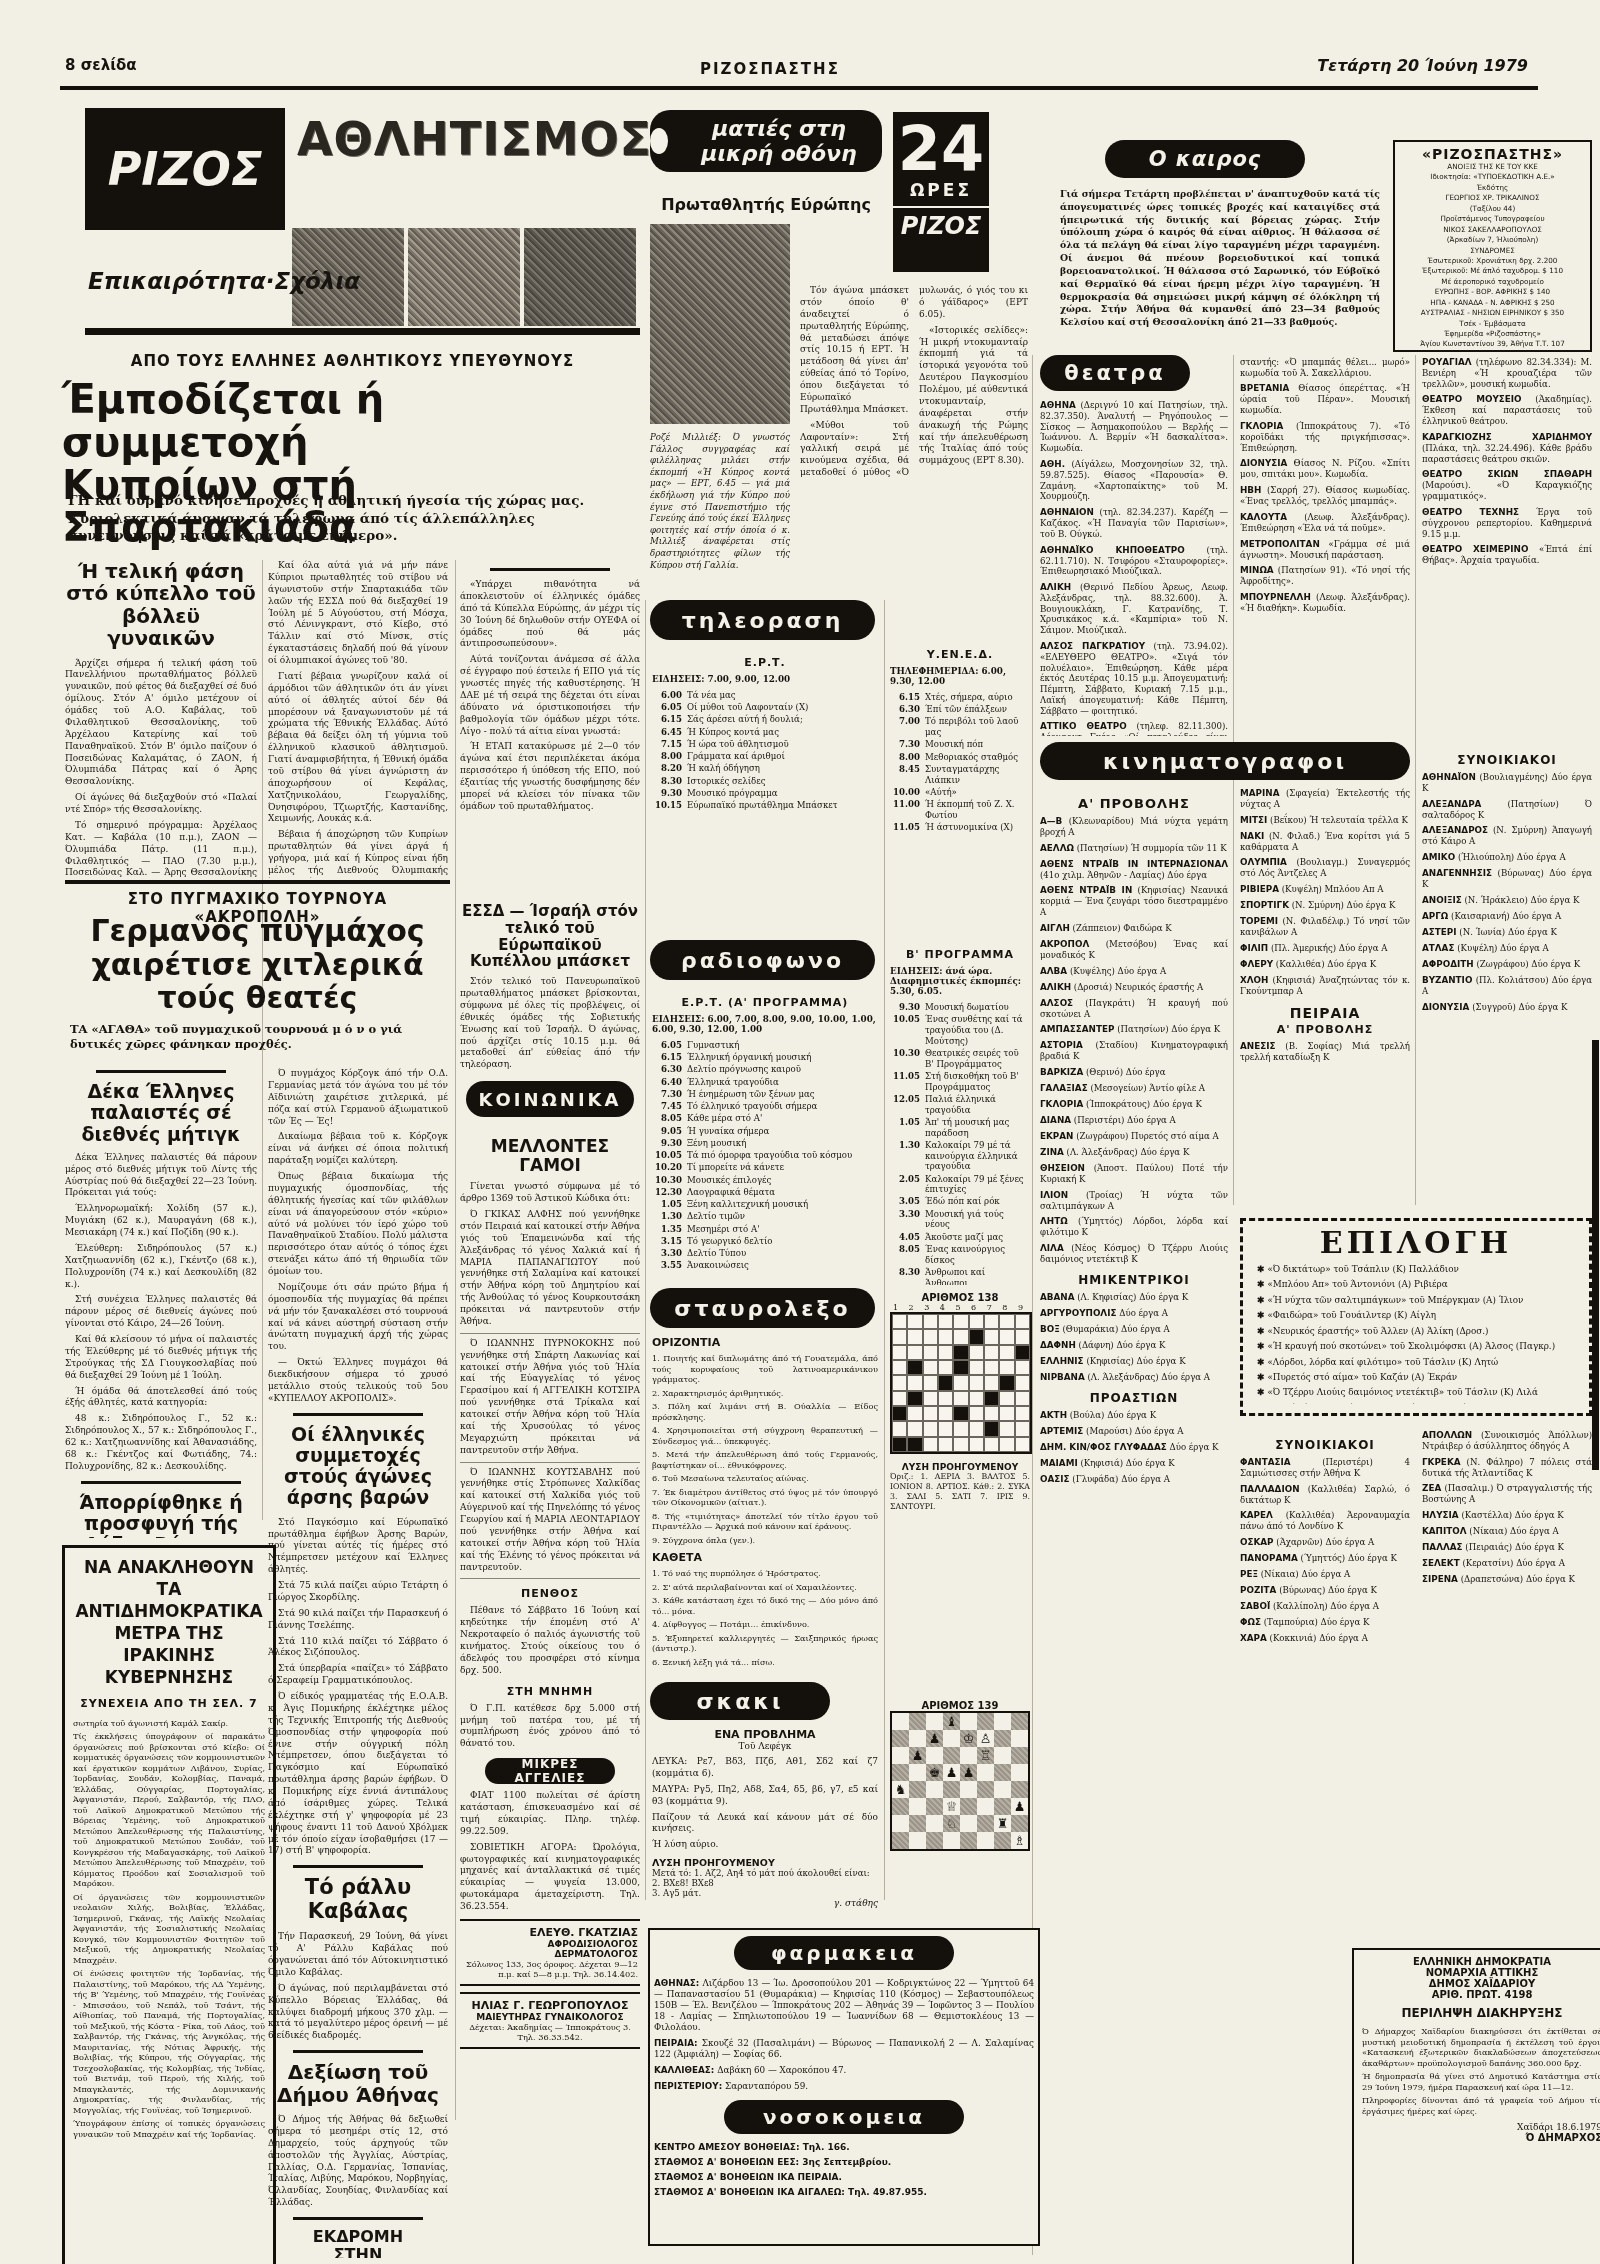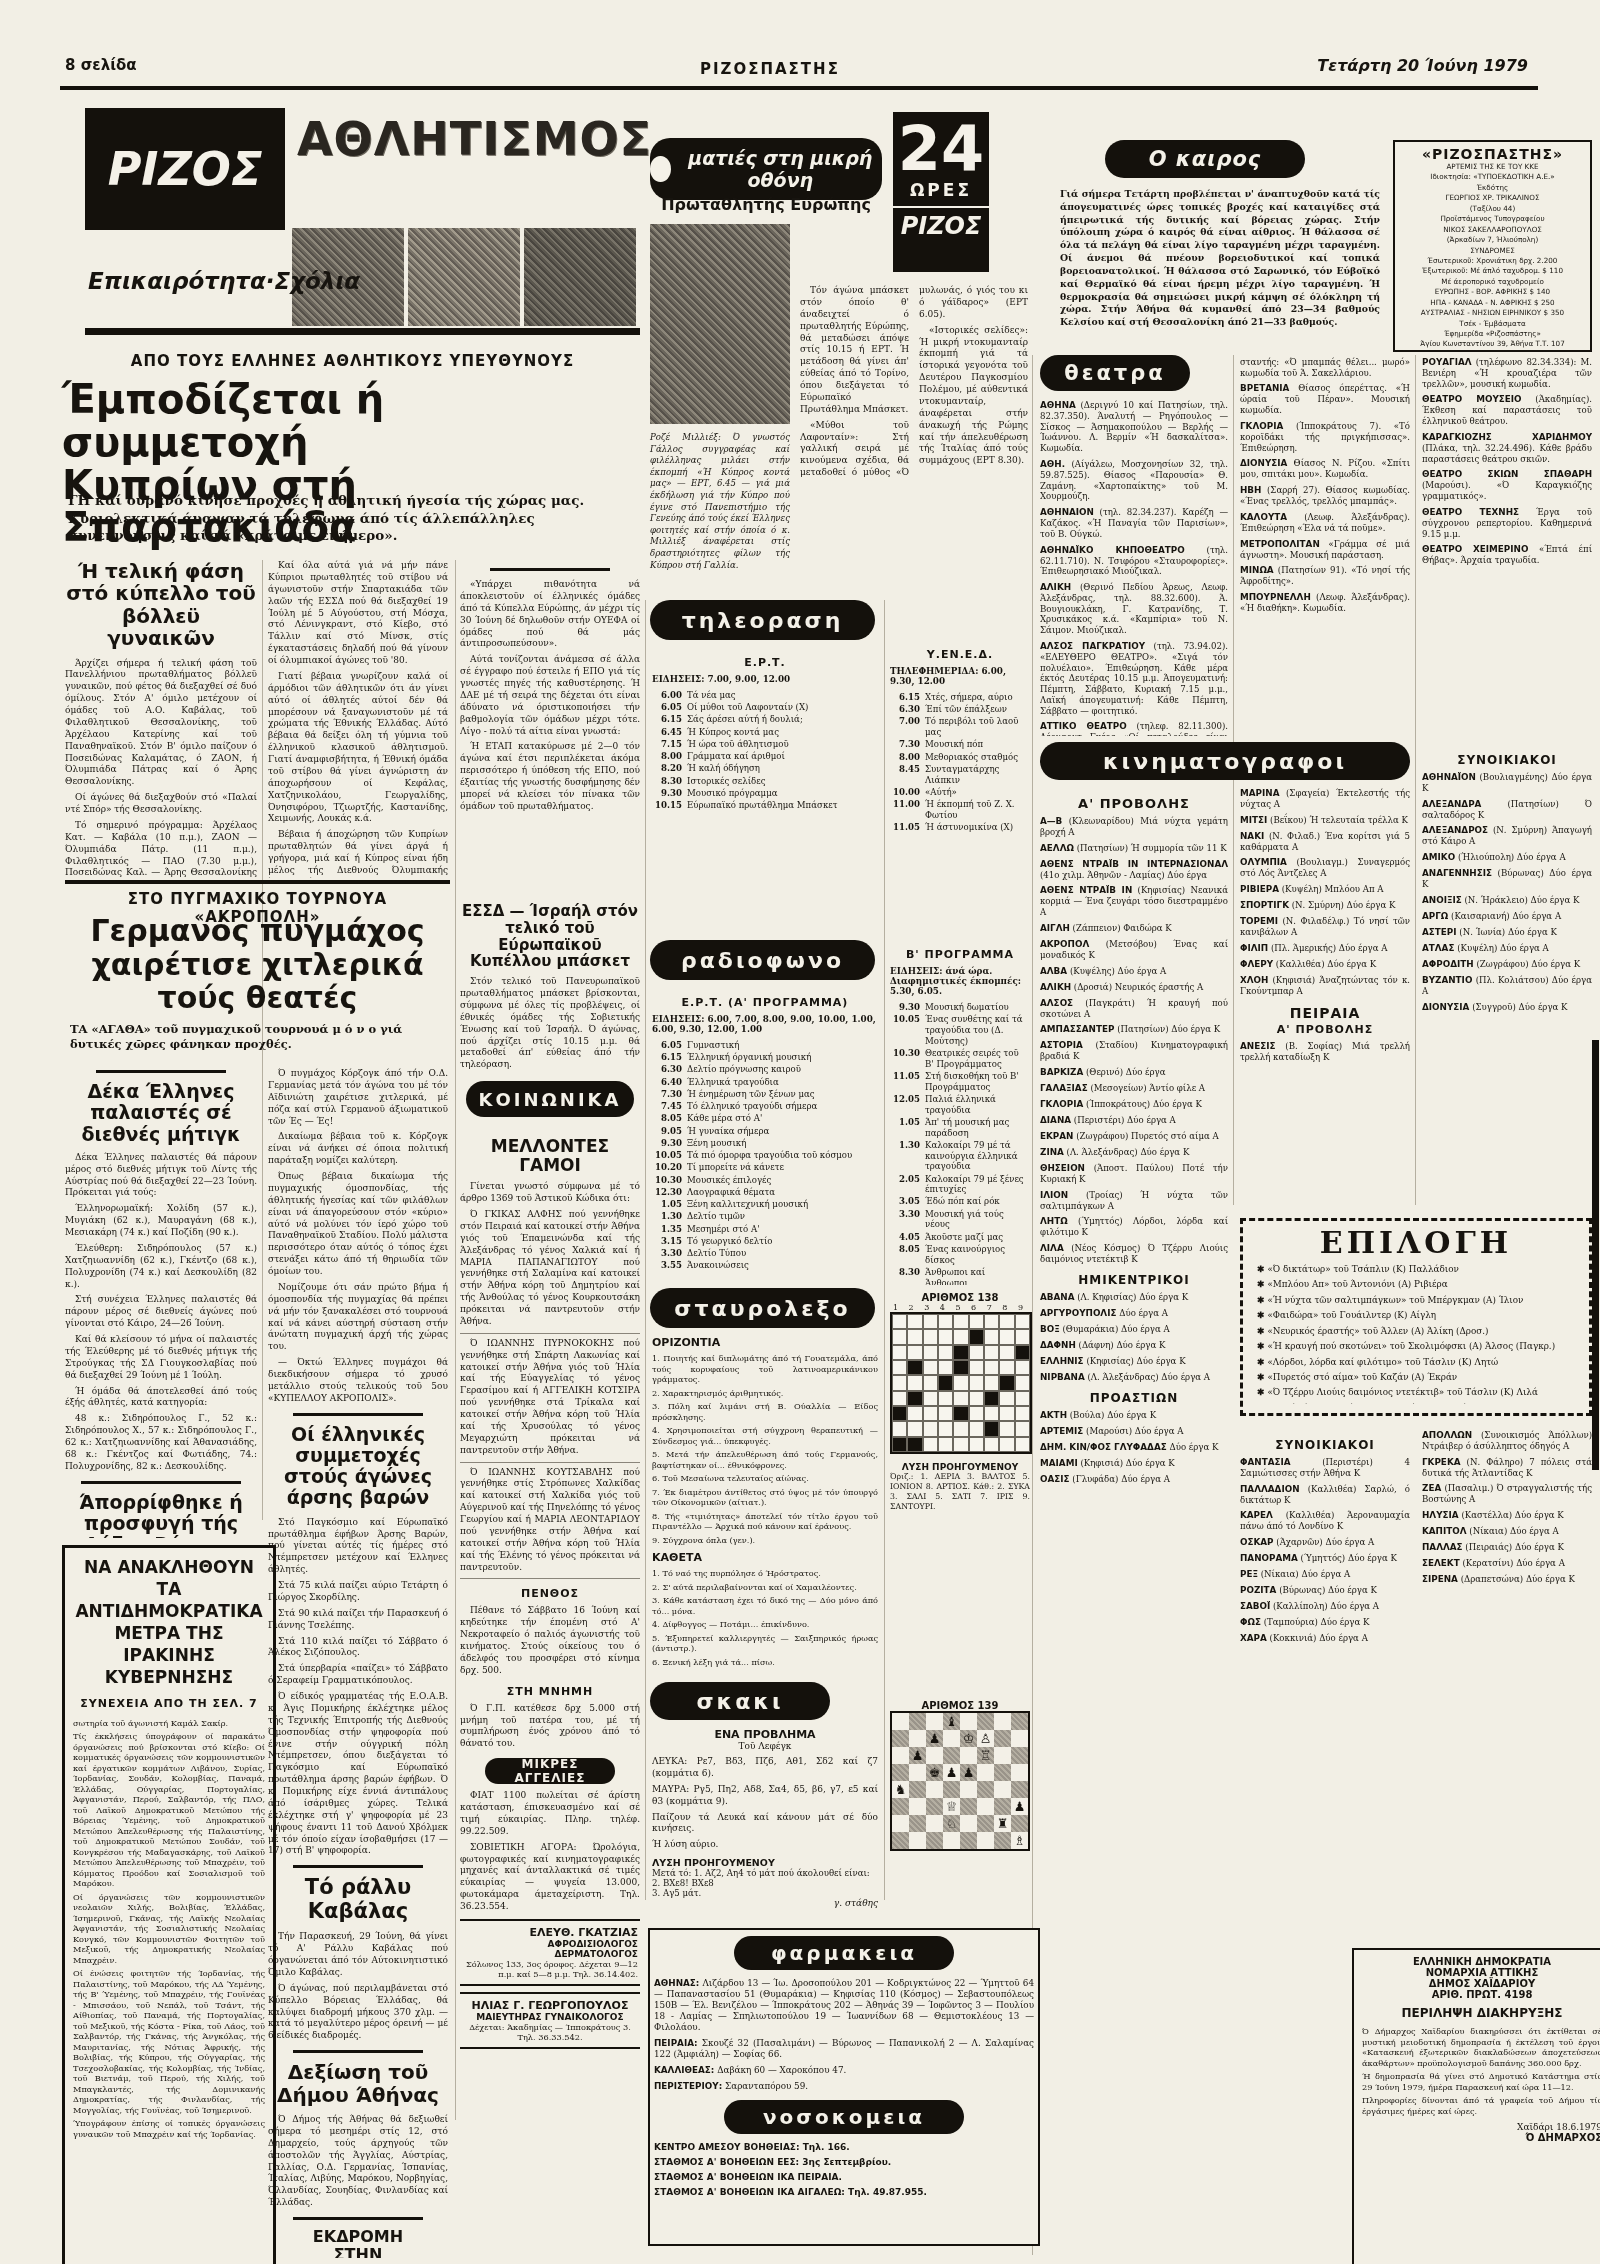--- a/index.html
+++ b/index.html
@@ -235,21 +235,21 @@
         </div>
 
         <div style="border-top:2px solid #14110c;border-bottom:2px solid #14110c;padding:5px 2px;margin:6px 0;text-align:center;">
           <div style="font-family:'DejaVu Sans',sans-serif;font-weight:bold;font-size:11px;">ΗΛΙΑΣ Γ. ΓΕΩΡΓΟΠΟΥΛΟΣ</div>
           <div style="font-family:'DejaVu Sans',sans-serif;font-weight:bold;font-size:9px;">ΜΑΙΕΥΤΗΡΑΣ ΓΥΝΑΙΚΟΛΟΓΟΣ</div>
           <div style="font-size:8.2px;">Δέχεται: Άκαδημίας — Ίπποκράτους 3. Τηλ. 36.33.542.</div>
         </div>
       </div>
   </div>
 
-  <div class="pill abs" style="left:650px;top:138px;width:232px;height:62px;font-size:19px;font-style:italic;letter-spacing:0;">
+  <div class="pill abs" style="left:650px;top:110px;width:232px;height:62px;font-size:22px;font-style:italic;letter-spacing:0;">
     <span style="width:26px;height:26px;border-radius:50%;background:#f4f1e8;display:inline-block;margin-right:8px;"></span>
     <span>ματιές στη μικρή οθόνη</span>
   </div>
   <div class="abs h-med" style="left:650px;top:196px;width:232px;font-size:16px;">Πρωταθλητής Εύρώπης</div>
   <div class="abs photo" style="left:650px;top:224px;width:140px;height:200px;"></div>
   <div class="abs" style="left:650px;top:432px;width:140px;font-size:8.6px;line-height:1.35;font-style:italic;text-align:justify;">Ροζέ Μιλλιέξ: Ό γνωστός Γάλλος συγγραφέας καί φιλέλληνας μιλάει στήν έκπομπή «Ή Κύπρος κοντά μας» — ΕΡΤ, 6.45 — γιά μιά έκδήλωση γιά τήν Κύπρο πού έγινε στό Πανεπιστήμιο τής Γενεύης άπό τούς έκεί Έλληνες φοιτητές καί στήν όποία ό κ. Μιλλιέξ άναφέρεται στίς δραστηριότητες φίλων τής Κύπρου στή Γαλλία.</div>
   <div class="abs clip bt" style="left:800px;top:285px;width:228px;height:310px;column-count:2;column-gap:10px;">
 
   <p>Τόν άγώνα μπάσκετ στόν όποίο θ' άναδειχτεί ό πρωταθλητής Εύρώπης, θά μεταδώσει άπόψε στίς 10.15 ή ΕΡΤ. Ή μετάδοση θά γίνει άπ' εύθείας άπό τό Τορίνο, όπου διεξάγεται τό Εύρωπαϊκό Πρωτάθλημα Μπάσκετ.</p>
       <p>«Μύθοι τοῦ Λαφονταίν»: Στή γαλλική σειρά μέ κινούμενα σχέδια, θά μεταδοθεί ό μύθος «Ό μυλωνάς, ό γιός του κι ό γάϊδαρος» (ΕΡΤ 6.05).</p>
@@ -262,21 +262,21 @@
     <div style="font-family:'DejaVu Sans',sans-serif;font-weight:bold;font-style:italic;font-size:24px;border-top:2px solid #f4f1e8;margin-top:6px;padding-top:4px;">ΡΙΖΟΣ</div>
   </div>
 
   <div class="pill abs" style="left:1105px;top:140px;width:200px;height:38px;font-size:21px;font-style:italic;letter-spacing:1px;">Ο καιρος</div>
   <div class="abs clip" style="left:1060px;top:188px;width:320px;height:160px;font-size:9.3px;line-height:1.38;text-align:justify;font-weight:bold;">Γιά σήμερα Τετάρτη προβλέπεται ν' άναπτυχθοῦν κατά τίς άπογευματινές ώρες τοπικές βροχές καί καταιγίδες στά ήπειρωτικά τής δυτικής καί βόρειας χώρας. Στήν ύπόλοιπη χώρα ό καιρός θά είναι αίθριος. Ή θάλασσα σέ όλα τά πελάγη θά είναι λίγο ταραγμένη μέχρι ταραγμένη. Οί άνεμοι θά πνέουν βορειοδυτικοί καί τοπικά βορειοανατολικοί. Ή θάλασσα στό Σαρωνικό, τόν Εύβοϊκό καί Θερμαϊκό θά είναι ήρεμη μέχρι λίγο ταραγμένη. Ή θερμοκρασία θά σημειώσει μικρή κάμψη σέ όλόκληρη τή χώρα. Στήν Άθήνα θά κυμανθεί άπό 23—34 βαθμούς Κελσίου καί στή Θεσσαλονίκη άπό 21—33 βαθμούς.</div>
 
   <div class="abs boxed" style="left:1393px;top:140px;width:185px;height:200px;border-width:2px;padding:4px 5px;">
     <div style="font-family:'DejaVu Sans',sans-serif;font-weight:bold;font-size:14px;text-align:center;letter-spacing:1px;">«ΡΙΖΟΣΠΑΣΤΗΣ»</div>
     <div>
 
-    <div class="imp-line">ΑΡΤΕΜΙΣ ΤΗΣ ΚΕ ΤΟΥ ΚΚΕ</div>
+    <div class="imp-line">ΑΝΟΙΞΙΣ ΤΗΣ ΚΕ ΤΟΥ ΚΚΕ</div>
         <div class="imp-line">Ιδιοκτησία: «ΤΥΠΟΕΚΔΟΤΙΚΗ Α.Ε.»</div>
         <div class="imp-line">Έκδότης</div>
         <div class="imp-line">ΓΕΩΡΓΙΟΣ ΧΡ. ΤΡΙΚΑΛΙΝΟΣ</div>
         <div class="imp-line">(Ταξίλου 44)</div>
         <div class="imp-line">Προϊστάμενος Τυπογραφείου</div>
         <div class="imp-line">ΝΙΚΟΣ ΣΑΚΕΛΛΑΡΟΠΟΥΛΟΣ</div>
         <div class="imp-line">(Άρκαδίων 7, Ήλιούπολη)</div>
         <div class="imp-line">ΣΥΝΔΡΟΜΕΣ</div>
         <div class="imp-line">Έσωτερικοῦ: Χρονιάτικη δρχ. 2.200</div>
         <div class="imp-line">Έξωτερικοῦ: Μέ άπλό ταχυδρομ. $ 110</div>

